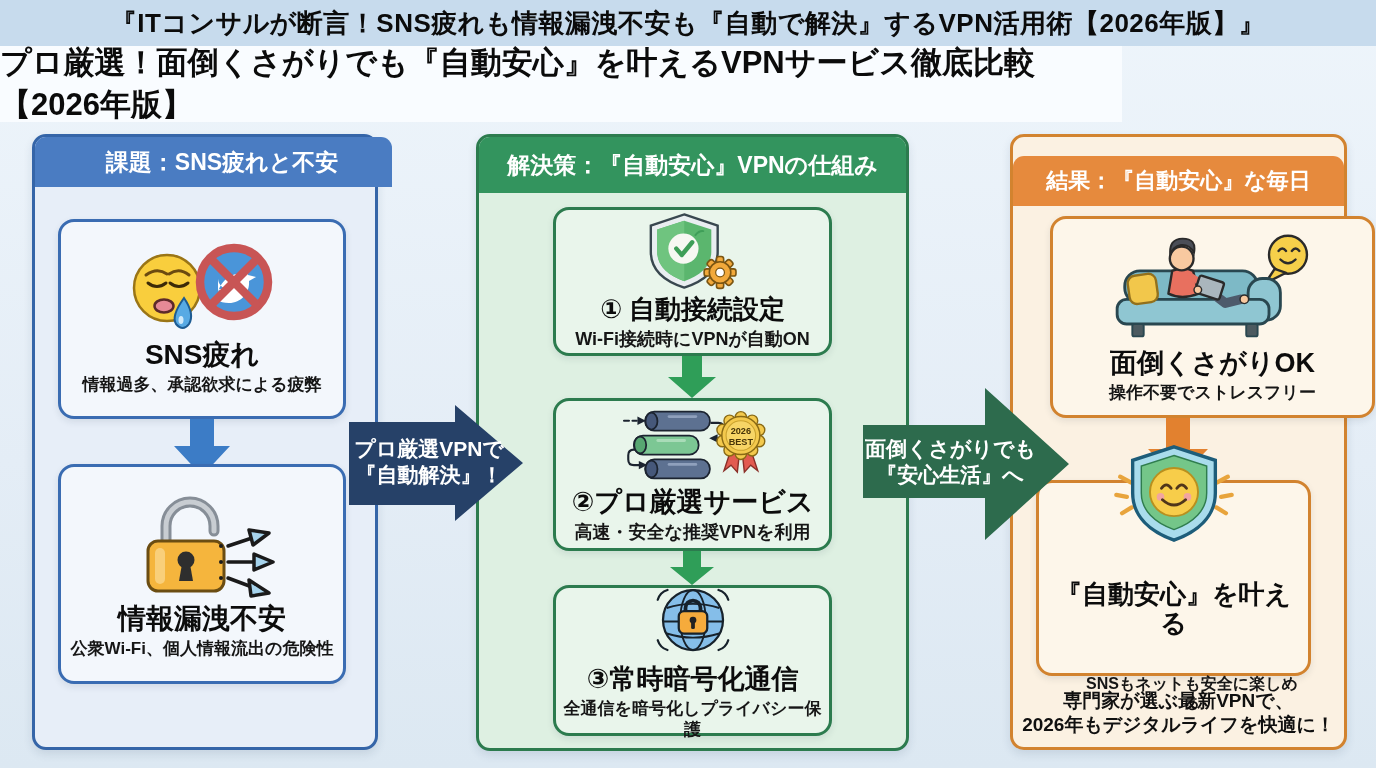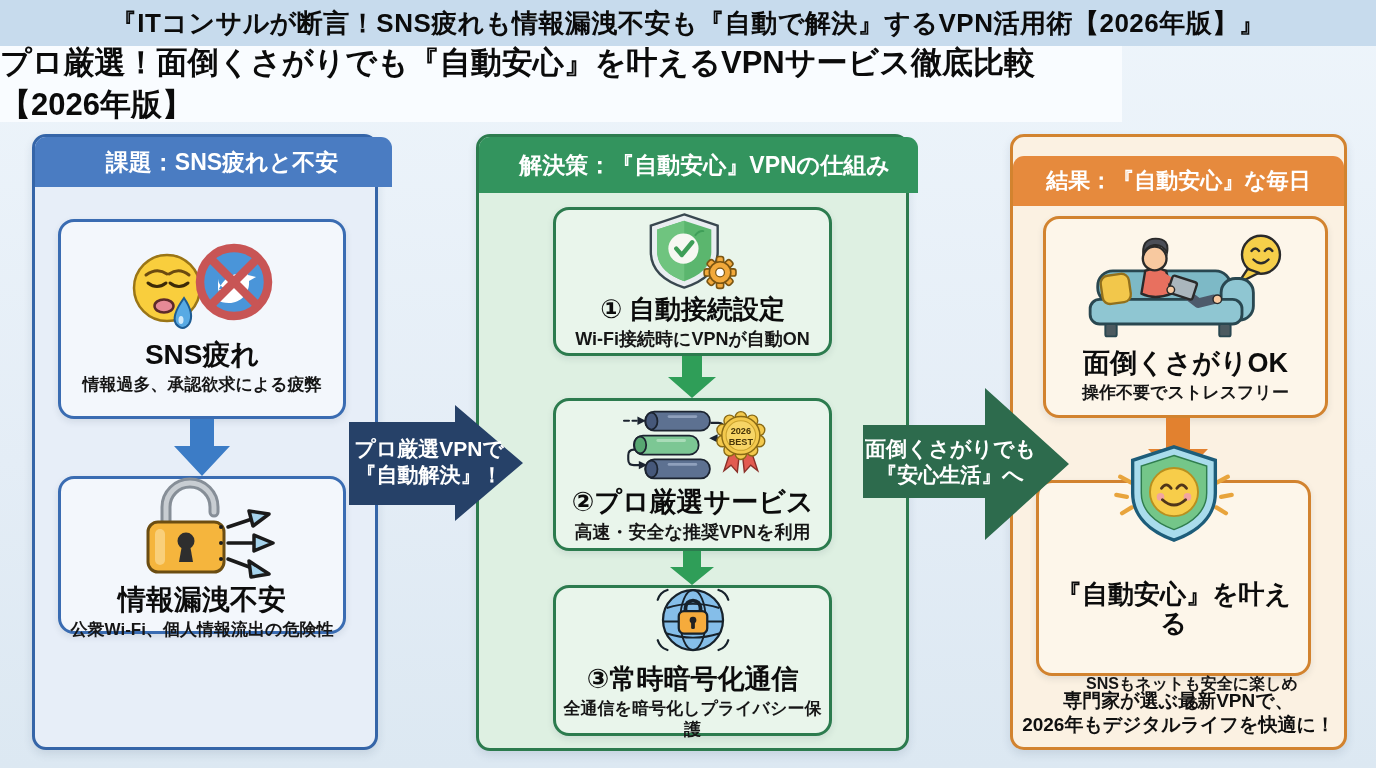--- a/index.html
+++ b/index.html
@@ -15,21 +15,21 @@
           font-size:31px;font-weight:bold;color:#0b0b0b;}
   
   .panel{position:absolute;border-radius:14px;box-shadow:0 4px 10px rgba(30,60,90,.12);}
   .panel-header{position:absolute;left:0;top:0;width:100%;height:50px;border-radius:11px 11px 0 0;
           display:flex;align-items:center;justify-content:center;
           color:#ffffff;font-weight:bold;font-size:23px;}
   .p-blue{left:32px;top:134px;width:340px;height:610px;background:#e7eef8;border:3px solid #3565a8;}
   .p-green{left:476px;top:134px;width:427px;height:611px;background:#def0e2;border:3px solid #2c7b4e;}
   .p-orange{left:1010px;top:134px;width:331px;height:610px;background:#fbf1e2;border:3px solid #d2832f;}
   .p-blue  .panel-header{background:#4a7cc2;padding-left:17px;}
-  .p-green .panel-header{background:#33945e;height:56px;padding-left:12px;}
+  .p-green .panel-header{background:#33945e;height:56px;}
   .p-orange .panel-header{background:#e68a3d;font-size:22px;margin-top:19px;}
   
   .card{position:absolute;border-radius:16px;box-shadow:0 3px 7px rgba(30,50,70,.10);
         display:flex;flex-direction:column;align-items:center;justify-content:center;
         text-align:center;gap:5px;padding:4px 6px;box-sizing:border-box;}
   .p-blue  .card{background:#f3f7fc;border:3px solid #3a6cb2;}
   .p-green .card{background:#e9f5eb;border:3px solid #2c7b4e;}
   .p-orange .card{background:#fdf6ea;border:3px solid #d2832f;}
   .card-title{font-weight:bold;color:#0c0c0c;line-height:1.12;}
   .card-desc{font-weight:bold;color:#161616;line-height:1.2;}
@@ -79,21 +79,21 @@
         </g>
       </svg>
       <div class="card-title t28">SNS疲れ</div>
       <div class="card-desc d17">情報過多、承認欲求による疲弊</div>
     </div>
 
     <svg class="vdown" style="left:139px;top:282px;" width="56" height="57">
       <polygon points="16,0 40,0 40,27 56,27 28,57 0,27 16,27" fill="#3c7cc6"></polygon>
     </svg>
 
-    <div class="card" style="left:23px;top:339px;width:288px;height:158px;">
+    <div class="card" style="left:23px;top:327px;width:288px;height:220px;">
       <svg class="icon" width="160" height="110" viewBox="0 0 160 110">
         <path d="M44,56 V38 a24,24 0 0 1 48,0 v5" fill="none" stroke="#868e97" stroke-width="11" stroke-linecap="round"></path>
         <path d="M44,56 V38 a24,24 0 0 1 48,0 v5" fill="none" stroke="#c8cdd2" stroke-width="5" stroke-linecap="round"></path>
         <rect x="26" y="53" width="76" height="50" rx="10" fill="#f5b53d" stroke="#6b4d12" stroke-width="3"></rect>
         <rect x="33" y="60" width="10" height="36" rx="5" fill="#f9cf7a"></rect>
         <circle cx="64" cy="72" r="8.5" fill="#2e2e2e"></circle>
         <path d="M60,76 h8 l3,17 h-14 Z" fill="#2e2e2e"></path>
         <g stroke="#1a1a1a" stroke-width="3.5" fill="#a6d3ec" stroke-linecap="round" stroke-linejoin="round">
           <line x1="106" y1="58" x2="130" y2="50"></line>
             <polygon points="127,42 147,45 131,57"></polygon>
@@ -220,21 +220,21 @@
       <div class="card-title t27">③常時暗号化通信</div>
       <div class="card-desc d17">全通信を暗号化しプライバシー保護</div>
     </div>
   </div>
 
   <div class="panel p-orange">
     <div class="panel-header">
       <span>結果：『自動安心』な毎日</span>
     </div>
 
-    <div class="card" style="left:30px;top:79px;width:285px;height:202px;">
+    <div class="card" style="left:37px;top:79px;width:325px;height:202px;">
       <svg class="icon" width="226" height="112" viewBox="0 0 226 118">
         <circle cx="192" cy="25" r="20" fill="#f6cf4a" stroke="#2a2a2a" stroke-width="2.5"></circle>
         <polygon points="178,40 168,55 190,44" fill="#f6cf4a" stroke="#2a2a2a" stroke-width="2.5" stroke-linejoin="round"></polygon>
         <path d="M182,21 q4,-5 8,0 M196,21 q4,-5 8,0" stroke="#2a2a2a" stroke-width="2.5" fill="none" stroke-linecap="round"></path>
         <path d="M184,30 q8,8 16,0" stroke="#2a2a2a" stroke-width="2.5" fill="none" stroke-linecap="round"></path>
         <rect x="20" y="42" width="140" height="34" rx="16" fill="#7db9c6" stroke="#294750" stroke-width="3"></rect>
         <rect x="150" y="50" width="34" height="44" rx="15" fill="#8fc6d2" stroke="#294750" stroke-width="3"></rect>
         <rect x="12" y="72" width="160" height="26" rx="10" fill="#8fc6d2" stroke="#294750" stroke-width="3"></rect>
         <rect x="28" y="98" width="12" height="13" rx="2" fill="#4c5a60" stroke="#294750" stroke-width="2"></rect>
         <rect x="148" y="98" width="12" height="13" rx="2" fill="#4c5a60" stroke="#294750" stroke-width="2"></rect>

